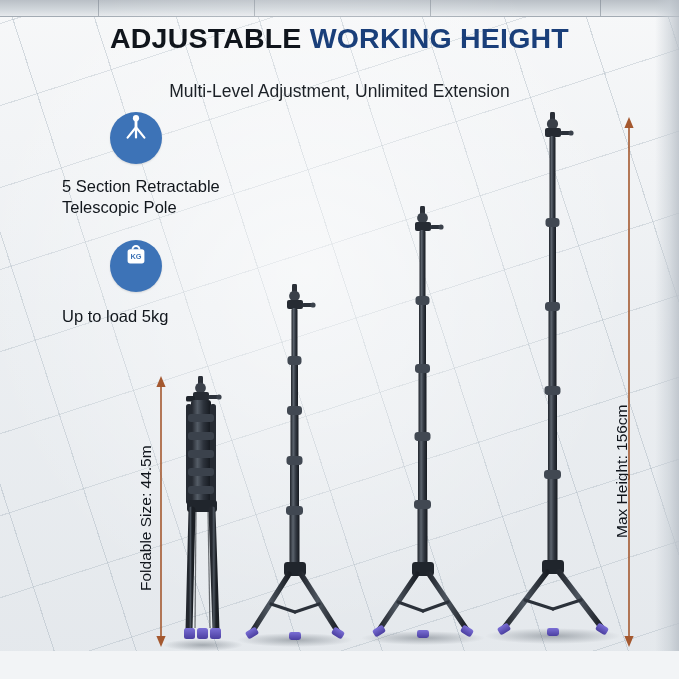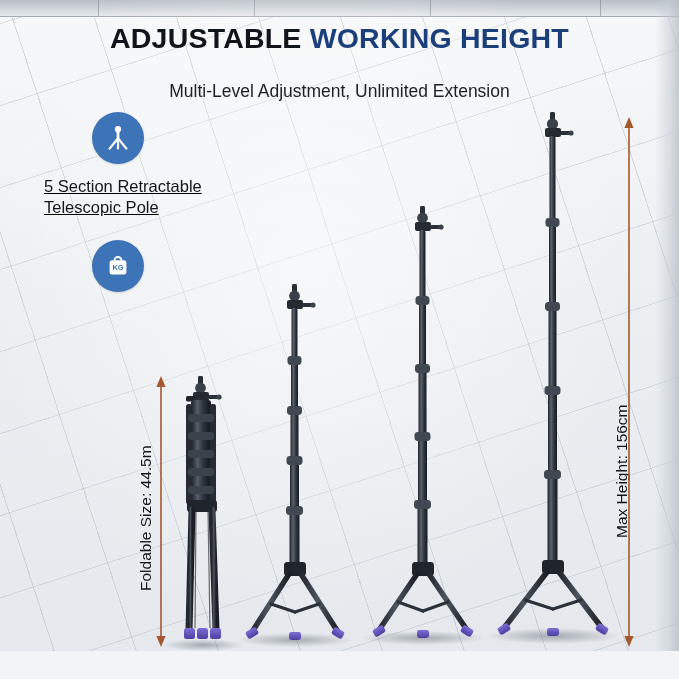--- a/index.html
+++ b/index.html
@@ -81,29 +81,27 @@
   .subtitle {
     margin-top: 26px;
     font-size: 17.5px;
     color: #1b2026;
     font-weight: normal;
   }
 
   
   .feature {
     position: absolute;
-    left: 44px;
-    text-decoration: underline;
+    left: 62px;
   }
   .feature-icon {
     width: 52px; height: 52px;
     border-radius: 50%;
     background: #3d73b7;
     display: flex;
-    align-items: center;
     justify-content: center;
     margin-left: 48px;
     box-shadow: 0 1px 2px rgba(0,0,0,0.12);
   }
   .feature-text {
     margin-top: 12px;
     font-size: 16.5px;
     line-height: 21px;
     color: #11161c;
     white-space: pre-line;
@@ -165,20 +163,21 @@
   </div>
 
   <div class="feature" id="feature-2">
     <div class="feature-icon">
       <svg width="30" height="30" viewBox="0 0 30 30" aria-hidden="true">
         <path d="M11.5 9.5 a3.5 3.5 0 0 1 7 0" fill="none" stroke="#ffffff" stroke-width="1.9"></path>
         <rect x="6.6" y="9.2" width="16.8" height="14.2" rx="2.6" fill="#ffffff"></rect>
         <text x="15" y="19.4" text-anchor="middle" font-family="Liberation Sans, sans-serif" font-size="7.4" font-weight="bold" fill="#3d73b7">KG</text>
       </svg>
     </div>
+    <div class="feature-text">Up to load 5kg</div>
   </div>
 
   <div class="vlabel" id="label-foldable" style="left:137px; top:591px;">Foldable Size: 44.5m</div>
   <div class="vlabel" id="label-maxheight" style="left:613px; top:538px;">Max Height: 156cm</div>
 
   <svg id="stage" width="679" height="679" viewBox="0 0 679 679">
     <defs>
       <linearGradient id="poleGrad" x1="0" y1="0" x2="1" y2="0">
         <stop offset="0%" stop-color="#1d2128"></stop>
         <stop offset="32%" stop-color="#545c66"></stop>

